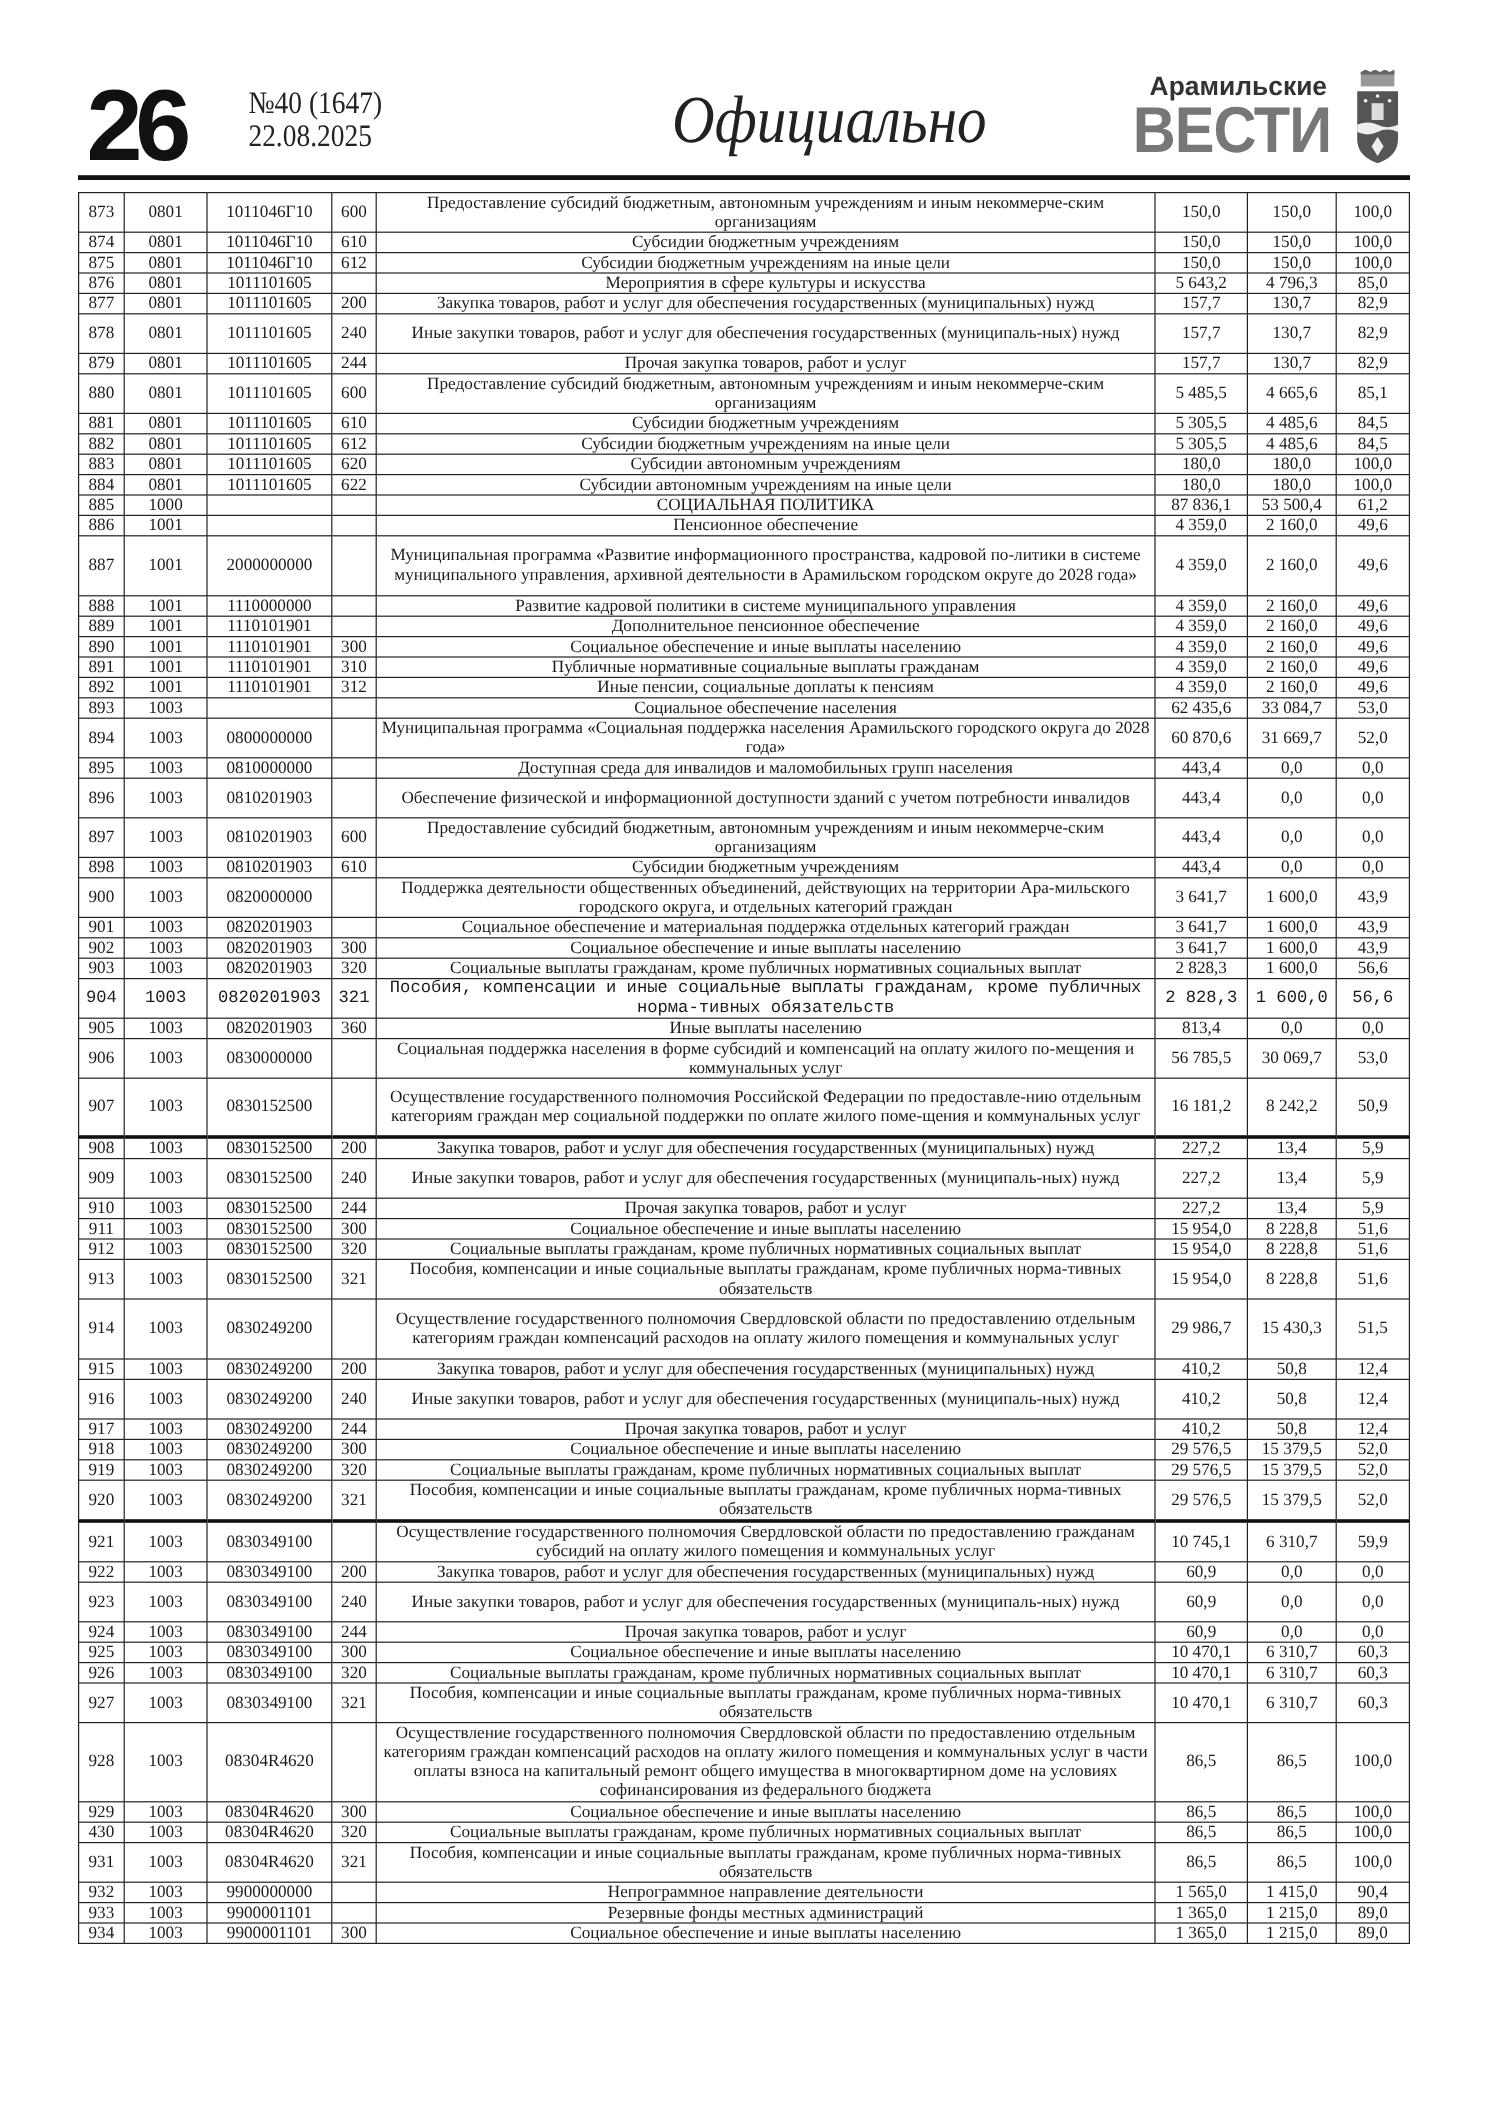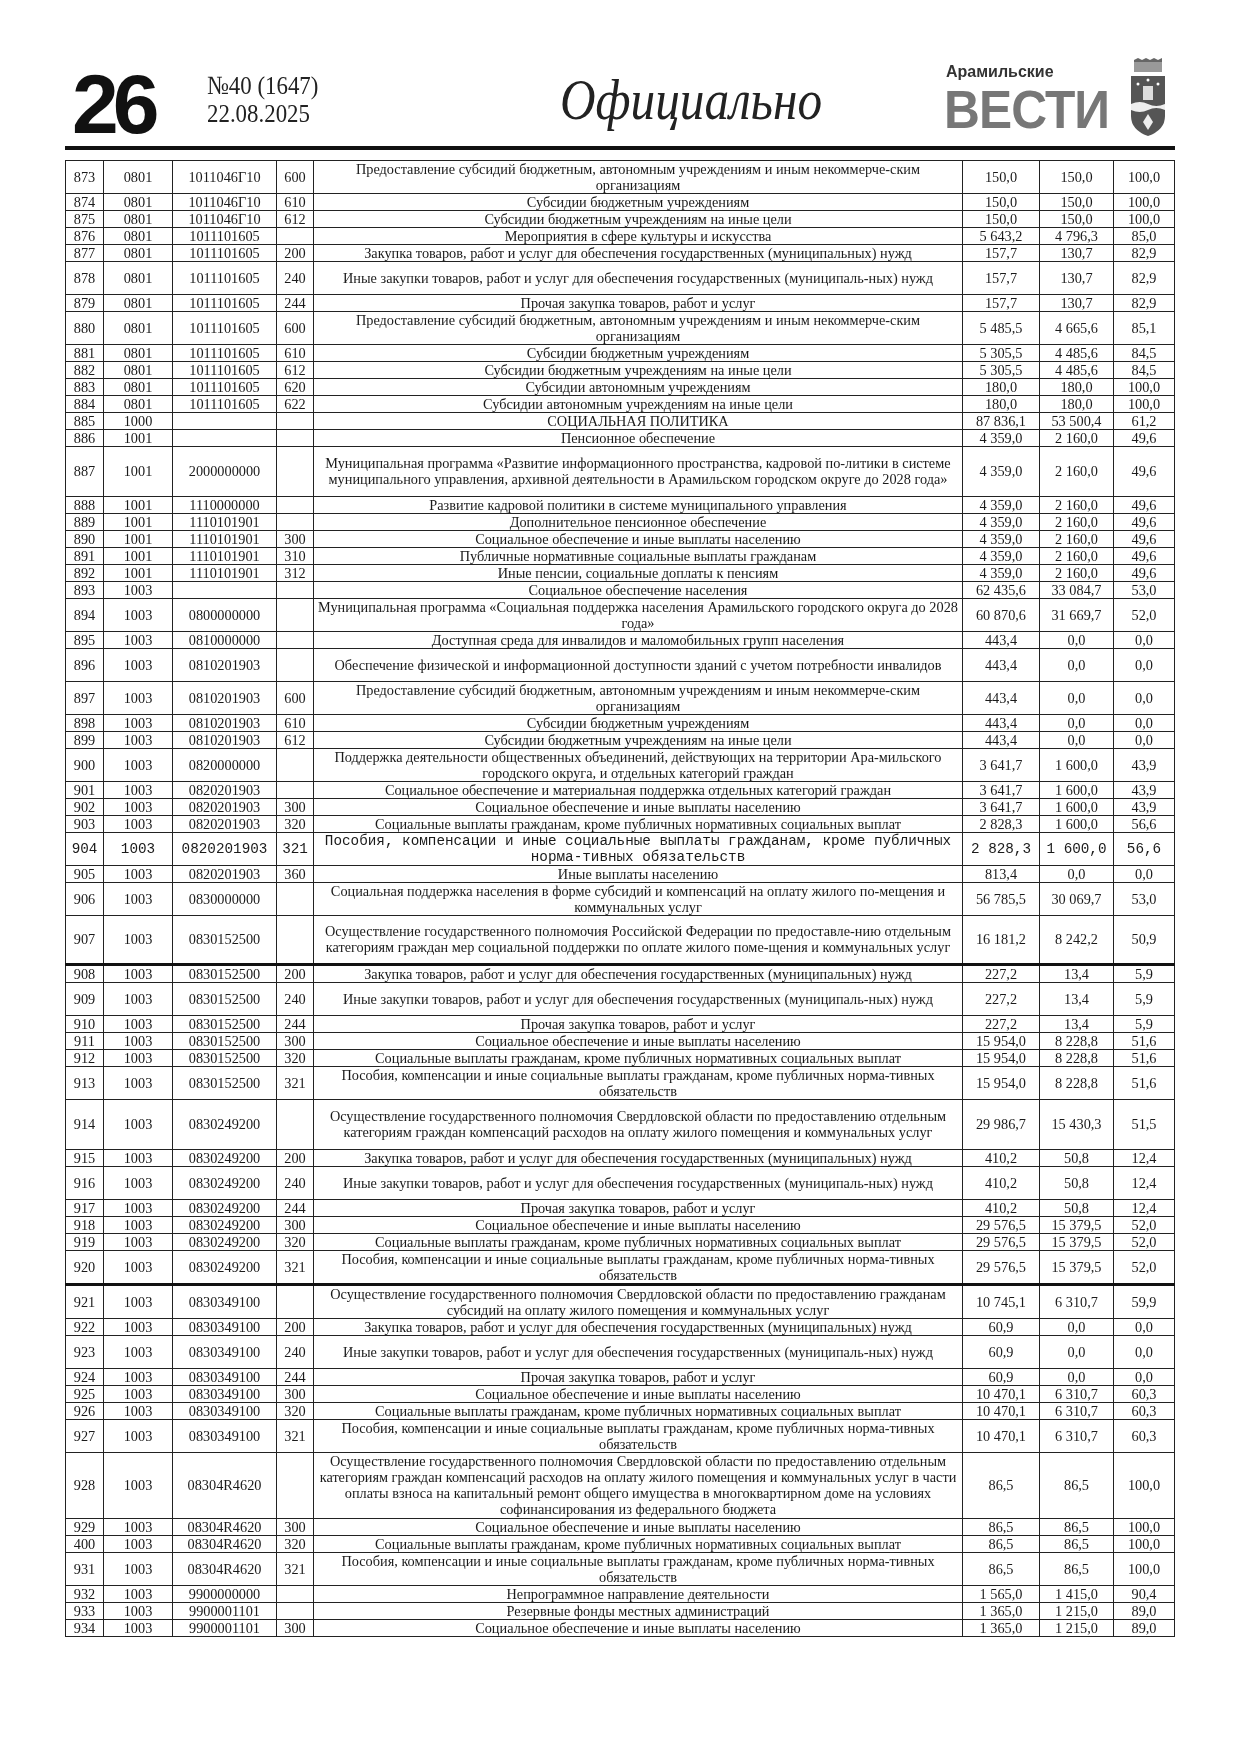--- a/index.html
+++ b/index.html
@@ -2,21 +2,21 @@
 <html><head>
 <meta charset="utf-8">
 <style>
   html, body { margin:0; padding:0; background:#fff; }
   body { width:1241px; height:1754px; position:relative; overflow:hidden; color:#1a1a1a; font-family:"Liberation Serif","DejaVu Serif",serif; }
   .hdr { position:absolute; left:0; top:0; width:1241px; height:160px; }
   .pnum { position:absolute; left:72px; top:62px; font-family:"Liberation Sans","DejaVu Sans",sans-serif; font-weight:bold; font-size:84px; line-height:84px; letter-spacing:-6px; color:#111; }
   .issue { position:absolute; left:207px; top:72px; font-family:"Liberation Serif",serif; font-size:26px; line-height:28px; color:#222; transform:scaleX(0.88); transform-origin:left top; }
   .section-title { position:absolute; left:560px; top:68px; font-family:"Liberation Serif",serif; font-style:italic; font-size:56px; line-height:64px; color:#222; transform:scaleX(0.88); transform-origin:left top; }
   .brand { position:absolute; left:946px; top:60px; width:170px; height:78px; }
-  .brand-top { position:absolute; left:0; top:0; font-family:"Liberation Sans",sans-serif; font-weight:bold; font-size:16px; line-height:24px; color:#333; }
+  .brand-top { position:absolute; left:12px; top:0; font-family:"Liberation Sans",sans-serif; font-weight:bold; font-size:22px; line-height:24px; color:#333; }
   .brand-main { position:absolute; left:-2px; top:20px; font-family:"Liberation Sans",sans-serif; font-weight:bold; font-size:54px; line-height:58px; color:#777; letter-spacing:-1px; transform:scaleX(0.92); transform-origin:left top; }
   .crest { position:absolute; left:1128px; top:58px; width:40px; height:78px; }
   .rule { position:absolute; left:65px; top:146px; width:1110px; height:4px; background:#111; }
   table.budget { position:absolute; left:65px; top:160px; width:1109px; border-collapse:collapse; table-layout:fixed; font-family:"Liberation Serif","DejaVu Serif",serif; font-size:14.3px; line-height:16px; }
   table.budget td { border:1px solid #222; padding:0 2px; text-align:center; vertical-align:middle; overflow:hidden; }
   table.budget td.name { padding:0 3px; }
   table.budget tr.thick td { border-bottom:3px solid #111; }
   .c1{width:38px}.c2{width:69px}.c3{width:104px}.c4{width:37px}.c5{width:649px}.c6{width:77px}.c7{width:74px}.c8{width:61px}
 </style>
 </head>
@@ -314,30 +314,20 @@
       <tr style="height: 16.4px;">
         <td>898</td>
         <td>1003</td>
         <td>0810201903</td>
         <td>610</td>
         <td class="name">Субсидии бюджетным учреждениям</td>
         <td>443,4</td>
         <td>0,0</td>
         <td>0,0</td>
       </tr>
-      <tr style="height: 16.4px;">
-        <td>899</td>
-        <td>1003</td>
-        <td>0810201903</td>
-        <td>612</td>
-        <td class="name">Субсидии бюджетным учреждениям на иные цели</td>
-        <td>443,4</td>
-        <td>0,0</td>
-        <td>0,0</td>
-      </tr>
       <tr style="height: 33px;">
         <td>900</td>
         <td>1003</td>
         <td>0820000000</td>
         <td></td>
         <td class="name">Поддержка деятельности общественных объединений, действующих на территории Ара-мильского городского округа, и отдельных категорий граждан</td>
         <td>3 641,7</td>
         <td>1 600,0</td>
         <td>43,9</td>
       </tr>
@@ -625,21 +615,21 @@
         <td>929</td>
         <td>1003</td>
         <td>08304R4620</td>
         <td>300</td>
         <td class="name">Социальное обеспечение и иные выплаты населению</td>
         <td>86,5</td>
         <td>86,5</td>
         <td>100,0</td>
       </tr>
       <tr style="height: 16.4px;">
-        <td>400</td>
+        <td>430</td>
         <td>1003</td>
         <td>08304R4620</td>
         <td>320</td>
         <td class="name">Социальные выплаты гражданам, кроме публичных нормативных социальных выплат</td>
         <td>86,5</td>
         <td>86,5</td>
         <td>100,0</td>
       </tr>
       <tr style="height: 33px;">
         <td>931</td>

